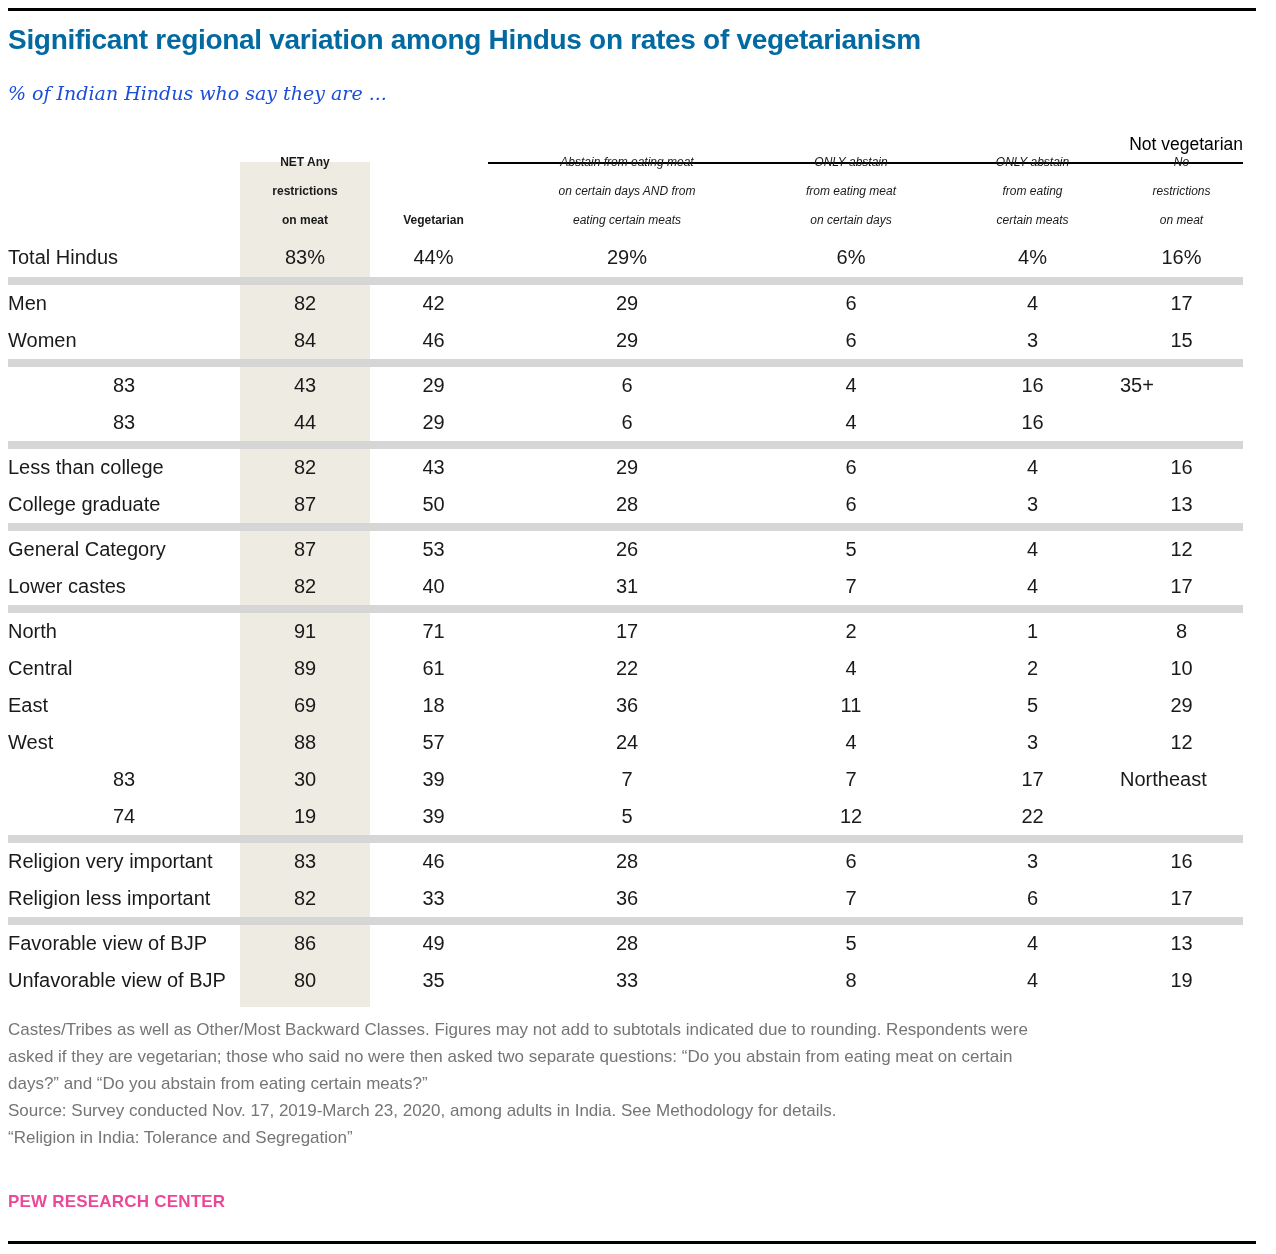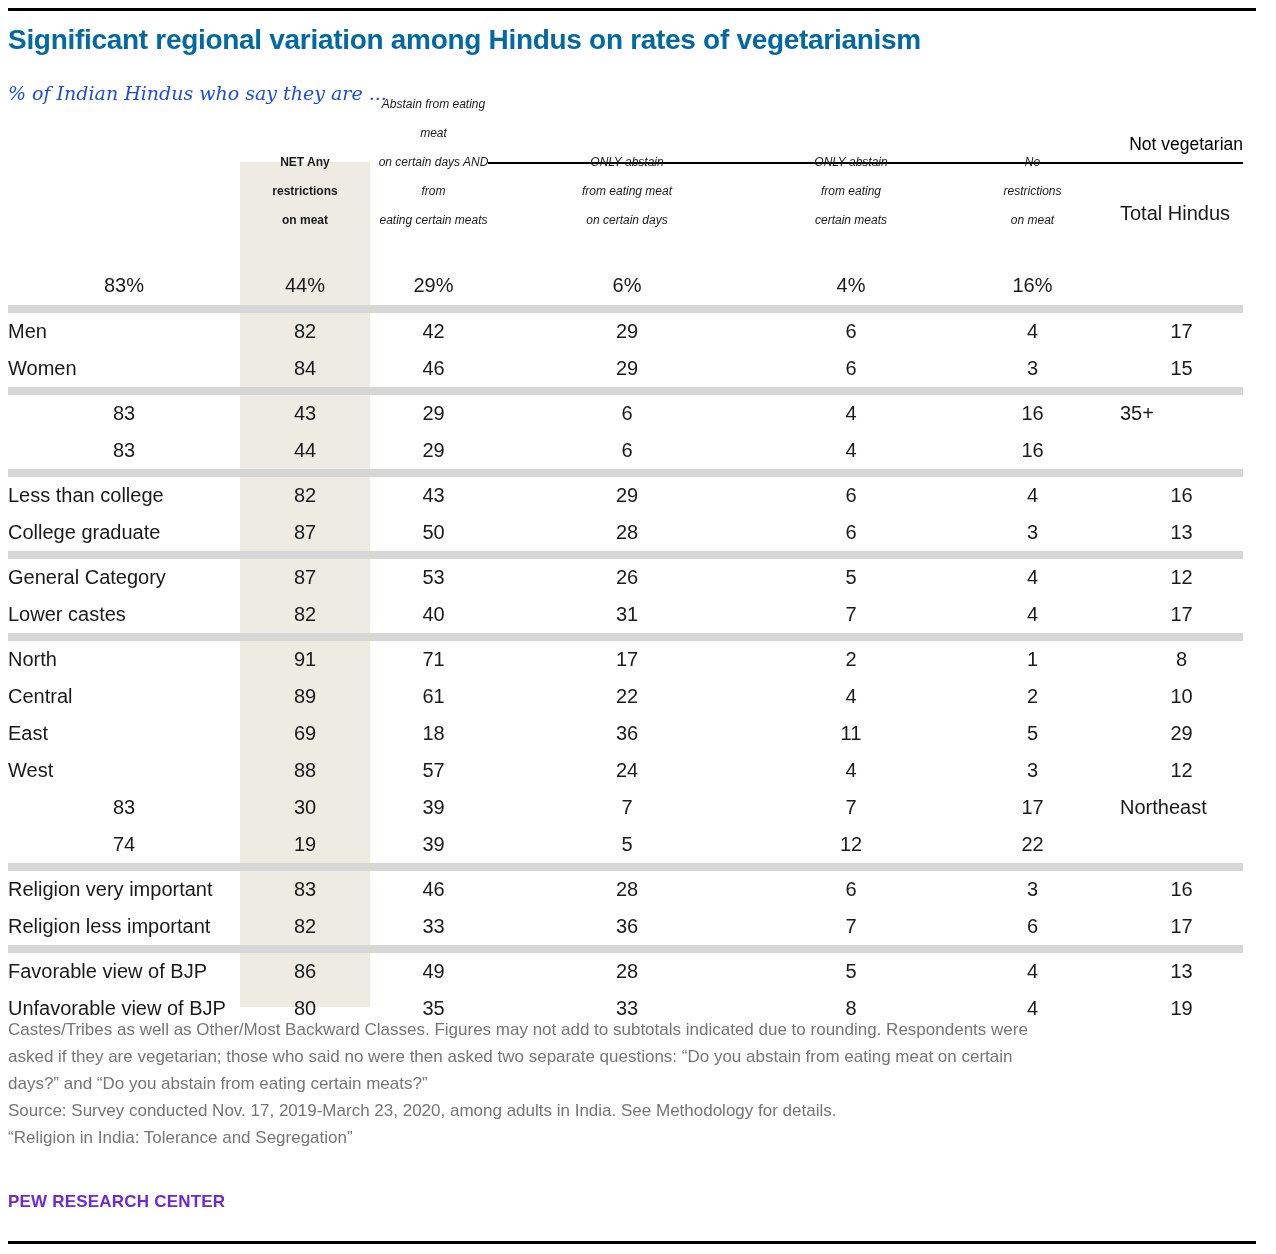--- a/index.html
+++ b/index.html
@@ -16,49 +16,50 @@
                 font-size:17.5px;font-weight:normal;color:#000000;}
   .notveg-rule{position:absolute;left:488px;top:162px;width:755px;height:2px;background:#000000;}
   .shade{position:absolute;left:240px;top:162px;width:130px;height:845px;background:#edebe2;}
   .grid{position:absolute;left:8px;top:166px;width:1235px;display:grid;
         grid-template-columns:232px 130px 127px 260px 188px 175px 123px;}
   .hcell{display:flex;align-items:flex-end;justify-content:center;text-align:center;
          height:72px;font-size:12px;line-height:29px;white-space:pre-line;padding-bottom:3px;box-sizing:border-box;}
   .hcell.bold{font-weight:bold;}
   .hcell.italic{font-style:italic;}
   .cell{display:flex;align-items:center;height:37px;font-size:20px;}
-  .cell.total{height:39px;margin-top:28px;}
+  .cell.total{height:39px;}
   .cell.rlabel{justify-content:flex-start;}
   .cell.val{justify-content:center;}
   .bar{grid-column:1 / -1;height:8px;background:#d6d6d6;}
   .notes{position:absolute;left:8px;top:1016px;width:1245px;color:#757575;
          font-size:17px;line-height:27px;}
   .notes p{margin:0;padding:0;}
   .brand{position:absolute;left:8px;top:1192px;font-size:17px;font-weight:bold;
-         letter-spacing:0.2px;color:#6d28d9;}
+         letter-spacing:0.2px;color:#ec4899;}
 </style>
 </head>
 <body>
 
 <div class="page">
   <div class="rule top"></div>
 
   <div class="title">Significant regional variation among Hindus on rates of vegetarianism</div>
   <div class="subtitle">% of Indian Hindus who say they are ...</div>
 
   <div class="notveg-label">Not vegetarian</div>
   <div class="notveg-rule"></div>
 
   <div class="shade"></div>
 
   <div class="grid" id="table-grid">
       <div class="hcell"></div>
       <div class="hcell bold">NET Any
 restrictions
 on meat</div>
+      <div class="hcell bold">Vegetarian</div>
       <div class="hcell italic">Abstain from eating meat
 on certain days AND from
 eating certain meats</div>
       <div class="hcell italic">ONLY abstain
 from eating meat
 on certain days</div>
       <div class="hcell italic">ONLY abstain
 from eating
 certain meats</div>
       <div class="hcell italic">No

